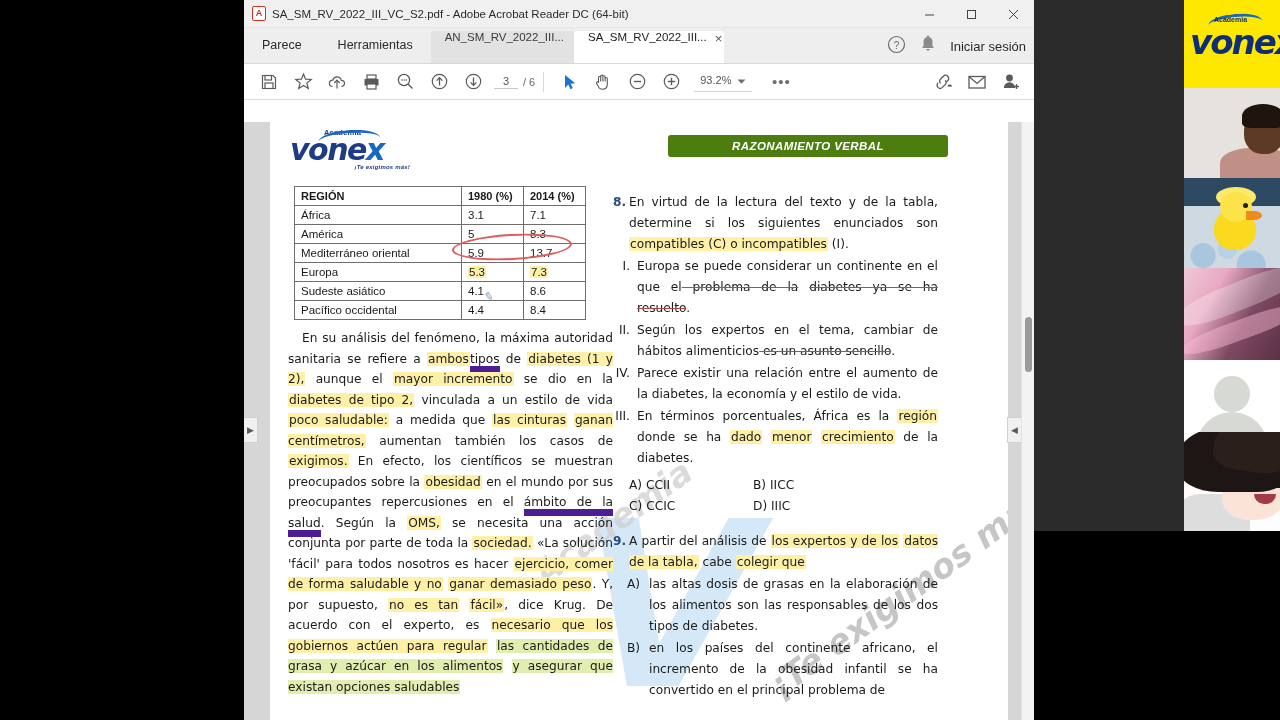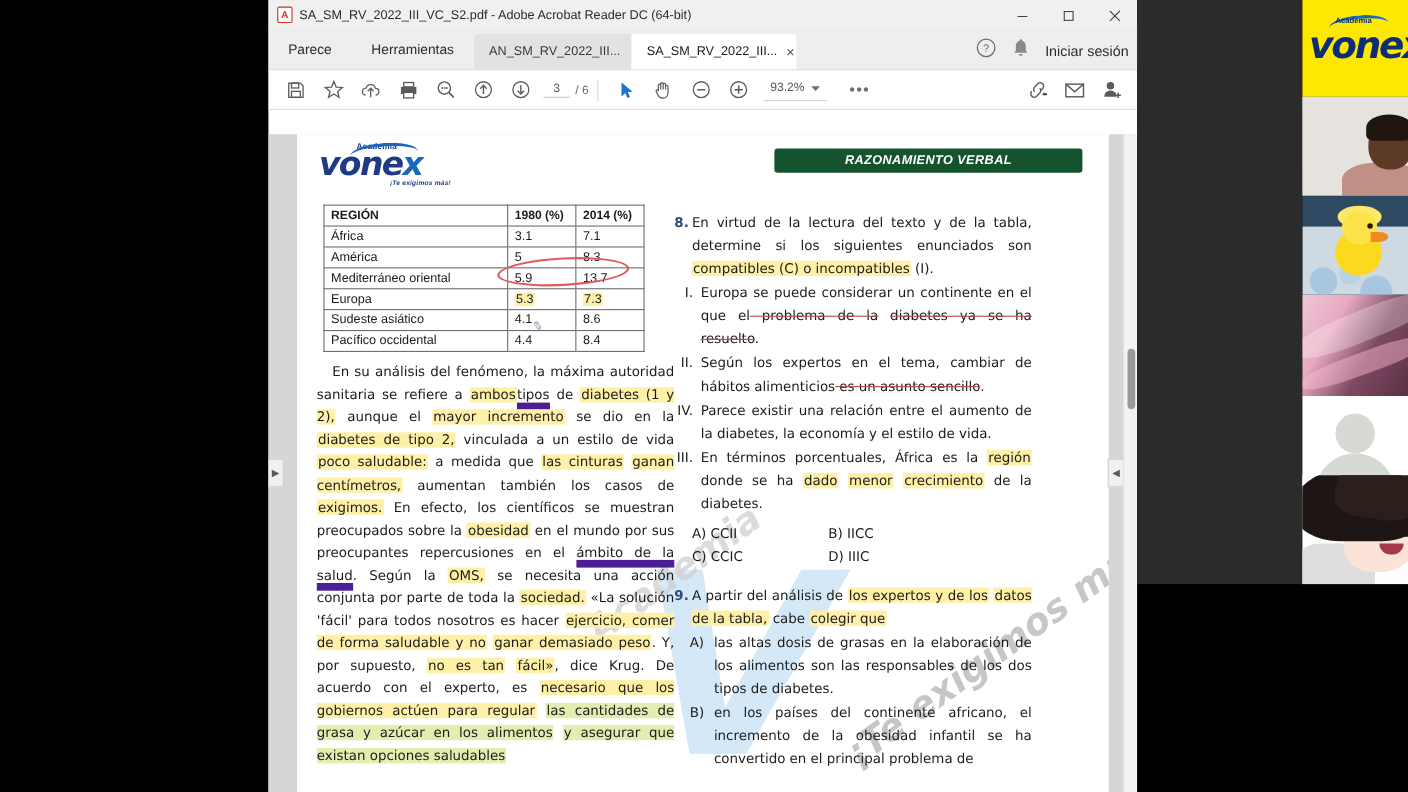--- a/index.html
+++ b/index.html
@@ -43,21 +43,21 @@
   
   .tabstrip {
     height: 36px; background: #eeeeee; display: flex; align-items: flex-end;
     position: relative; border-bottom: 1px solid #d8d8d8;
   }
   .navtab {
     height: 36px; display: flex; align-items: center; padding: 0 18px;
     font-size: 12.5px; color: #2b2b2b; white-space: nowrap;
   }
   .doctab {
-    height: 32px; margin-top: 4px; display: flex; align-items: center;
+    height: 32px; margin-top: 4px; display: flex; align-items: flex-start;
     padding: 0 10px 0 14px; font-size: 11.5px; color: #3a3a3a;
     background: #e2e2e2; border-radius: 3px 3px 0 0; max-width: 150px;
     white-space: nowrap; overflow: hidden;
   }
   .doctab.active { background: #fff; color: #1a1a1a; }
   .doctab .tabclose { margin-left: 8px; font-size: 13px; color: #555; }
   .tabright {
     position: absolute; right: 8px; top: 0; height: 36px;
     display: flex; align-items: center; gap: 14px;
   }
@@ -129,22 +129,22 @@
     font-size: 6px; color: #1f3b86; font-style: italic; font-weight: bold;
     text-align: right; margin-top: 1px; letter-spacing: .2px;
   }
   .logo .lg-swoosh {
     position: absolute; left: 28px; top: 2px; width: 62px; height: 12px;
     border-top: 3px solid #1769c0; border-radius: 60% 60% 0 0 / 100% 100% 0 0;
     transform: rotate(-4deg);
   }
   .banner {
     position: absolute; left: 398px; top: 13px; width: 280px; height: 22px;
-    background: #14532d; border-radius: 3px; display: flex;
-    align-items: center; justify-content: center; margin-left: 36px;
+    background: #4d7c0f; border-radius: 3px; display: flex;
+    align-items: center; justify-content: center;
   }
   .banner span {
     color: #fff; font-size: 11.5px; font-weight: bold; font-style: italic;
     letter-spacing: .4px;
   }
 
   .cols { position: relative; display: flex; padding: 0 18px; }
   .col { width: 325px; position: relative; z-index: 2; }
 
   

